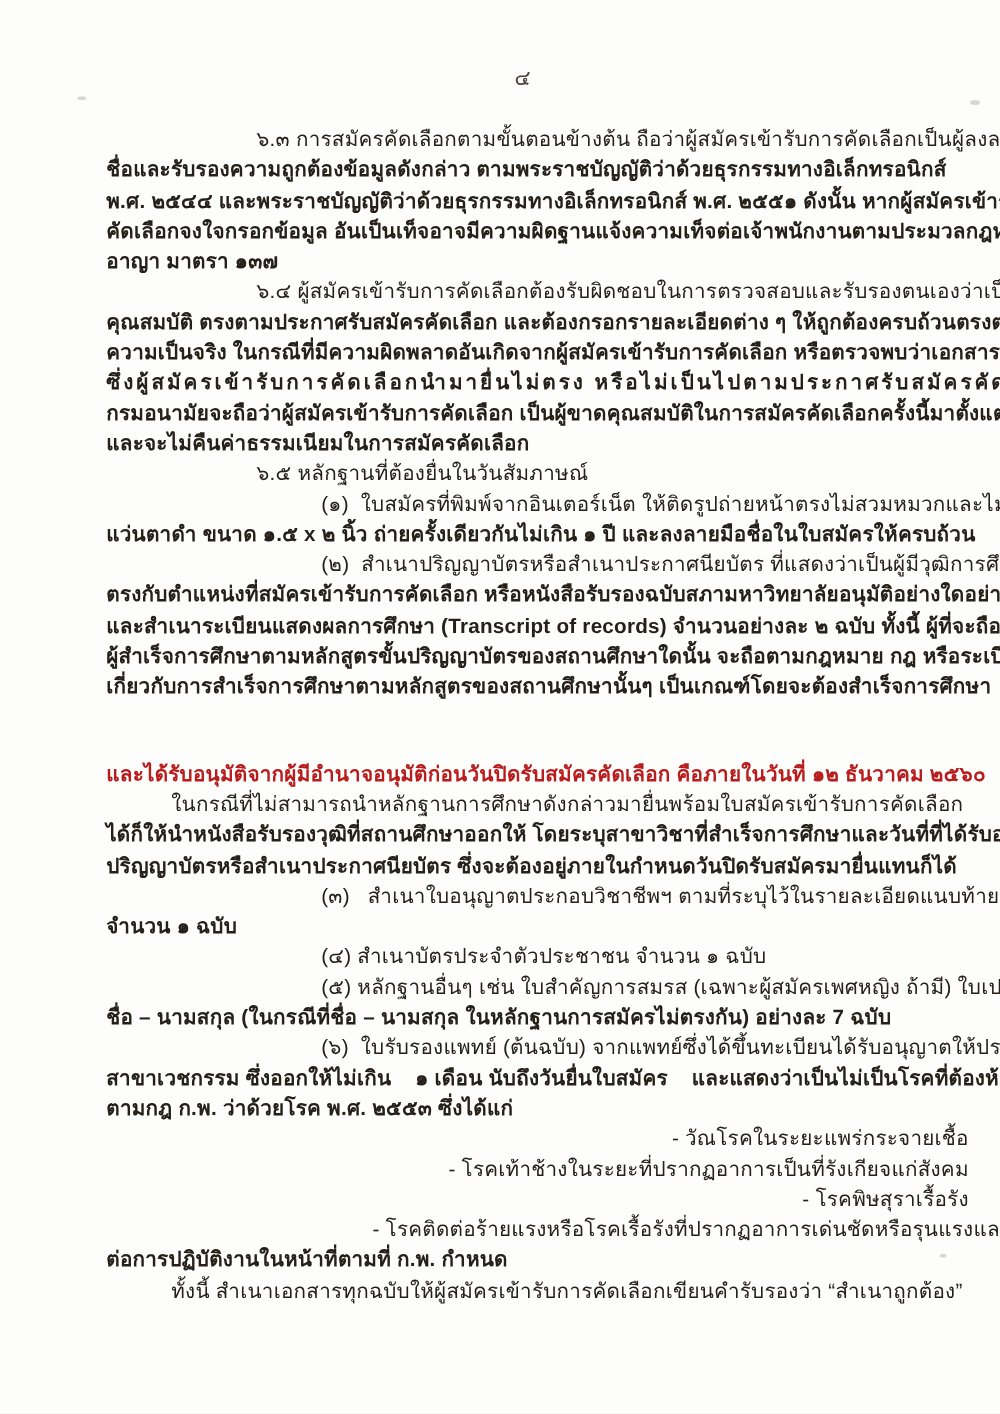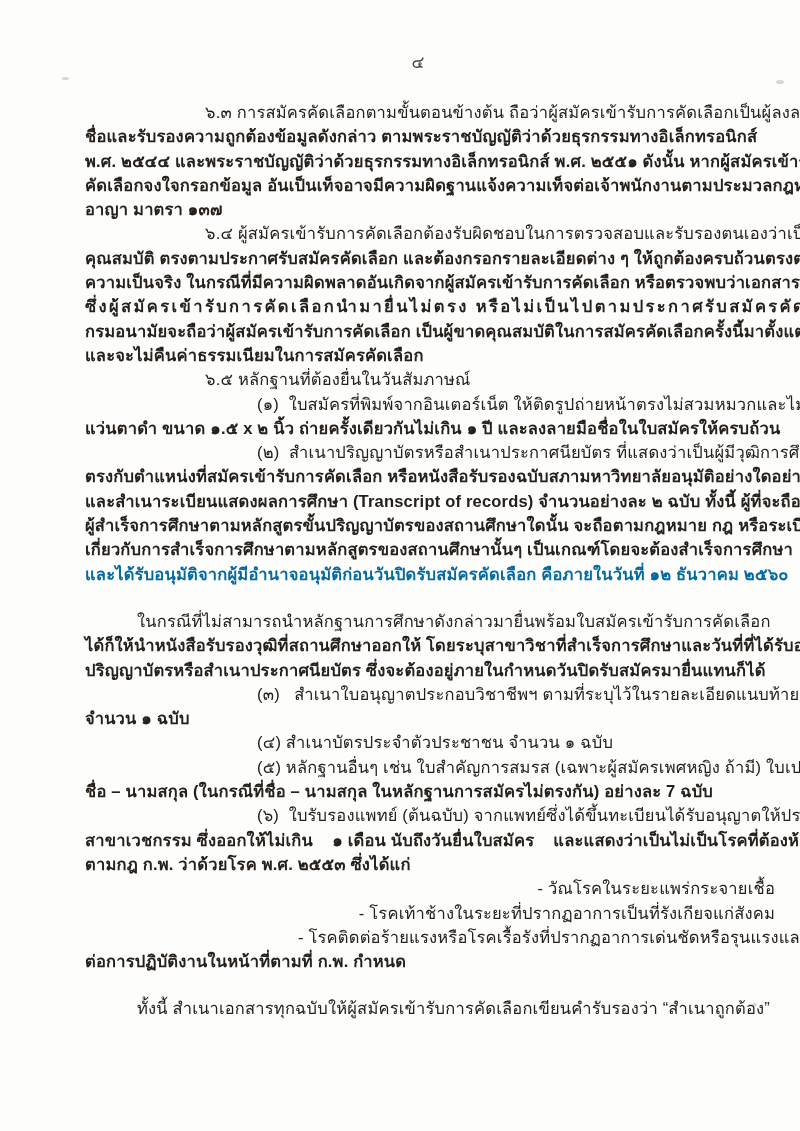--- a/index.html
+++ b/index.html
@@ -33,24 +33,24 @@
     width: 690px;
   }
   .line {
     height: 24.3px;
     line-height: 24.3px;
     font-size: 16.5px;
     color: #252019;
     white-space: pre;
     letter-spacing: 0.2px;
   }
-  .line.bold { font-weight: bold; color: #0369a1; }
+  .line.bold { font-weight: bold; color: #b91c1c; margin-top: 46px; }
   .line.spread { letter-spacing: 2.4px; }
   .ind0 { padding-left: 0; font-weight: bold; }
-  .ind1 { padding-left: 52px; margin-top: 23px; }
+  .ind1 { padding-left: 52px; }
   .ind2 { padding-left: 120px; }
   .ind3 { padding-left: 172px; }
   .ind4 { padding-left: 213px; text-align: right; }
   .speck {
     position: absolute;
     background: #b9b6b1;
     border-radius: 50%;
     opacity: 0.55;
   }
 </style>
@@ -87,20 +87,21 @@
       <div class="line ind3">(๓)   สำเนาใบอนุญาตประกอบวิชาชีพฯ ตามที่ระบุไว้ในรายละเอียดแนบท้าย</div>
       <div class="line ind0">จำนวน ๑ ฉบับ</div>
       <div class="line ind3">(๔) สำเนาบัตรประจำตัวประชาชน จำนวน ๑ ฉบับ</div>
       <div class="line ind3">(๕) หลักฐานอื่นๆ เช่น ใบสำคัญการสมรส (เฉพาะผู้สมัครเพศหญิง ถ้ามี) ใบเปลี่ยน</div>
       <div class="line ind0">ชื่อ – นามสกุล (ในกรณีที่ชื่อ – นามสกุล ในหลักฐานการสมัครไม่ตรงกัน) อย่างละ 7 ฉบับ</div>
       <div class="line ind3">(๖)  ใบรับรองแพทย์ (ต้นฉบับ) จากแพทย์ซึ่งได้ขึ้นทะเบียนได้รับอนุญาตให้ประกอบโรคศิลป์</div>
       <div class="line ind0">สาขาเวชกรรม ซึ่งออกให้ไม่เกิน    ๑ เดือน นับถึงวันยื่นใบสมัคร    และแสดงว่าเป็นไม่เป็นโรคที่ต้องห้าม</div>
       <div class="line ind0">ตามกฎ ก.พ. ว่าด้วยโรค พ.ศ. ๒๕๕๓ ซึ่งได้แก่</div>
       <div class="line ind4">- วัณโรคในระยะแพร่กระจายเชื้อ</div>
       <div class="line ind4">- โรคเท้าช้างในระยะที่ปรากฏอาการเป็นที่รังเกียจแก่สังคม</div>
+      <div class="line ind4">- โรคพิษสุราเรื้อรัง</div>
       <div class="line ind4">- โรคติดต่อร้ายแรงหรือโรคเรื้อรังที่ปรากฏอาการเด่นชัดหรือรุนแรงและเป็นอุปสรรค</div>
       <div class="line ind0">ต่อการปฏิบัติงานในหน้าที่ตามที่ ก.พ. กำหนด</div>
       <div class="line ind1">ทั้งนี้ สำเนาเอกสารทุกฉบับให้ผู้สมัครเข้ารับการคัดเลือกเขียนคำรับรองว่า “สำเนาถูกต้อง”</div>
     </div>
 
   <div class="speck" style="left:62px; top:77px; width:7px; height:3px;"></div>
   <div class="speck" style="left:776px; top:80px; width:8px; height:4px;"></div>
   <div class="speck" style="left:752px; top:1003px; width:5px; height:3px;"></div>
 </div>
 

